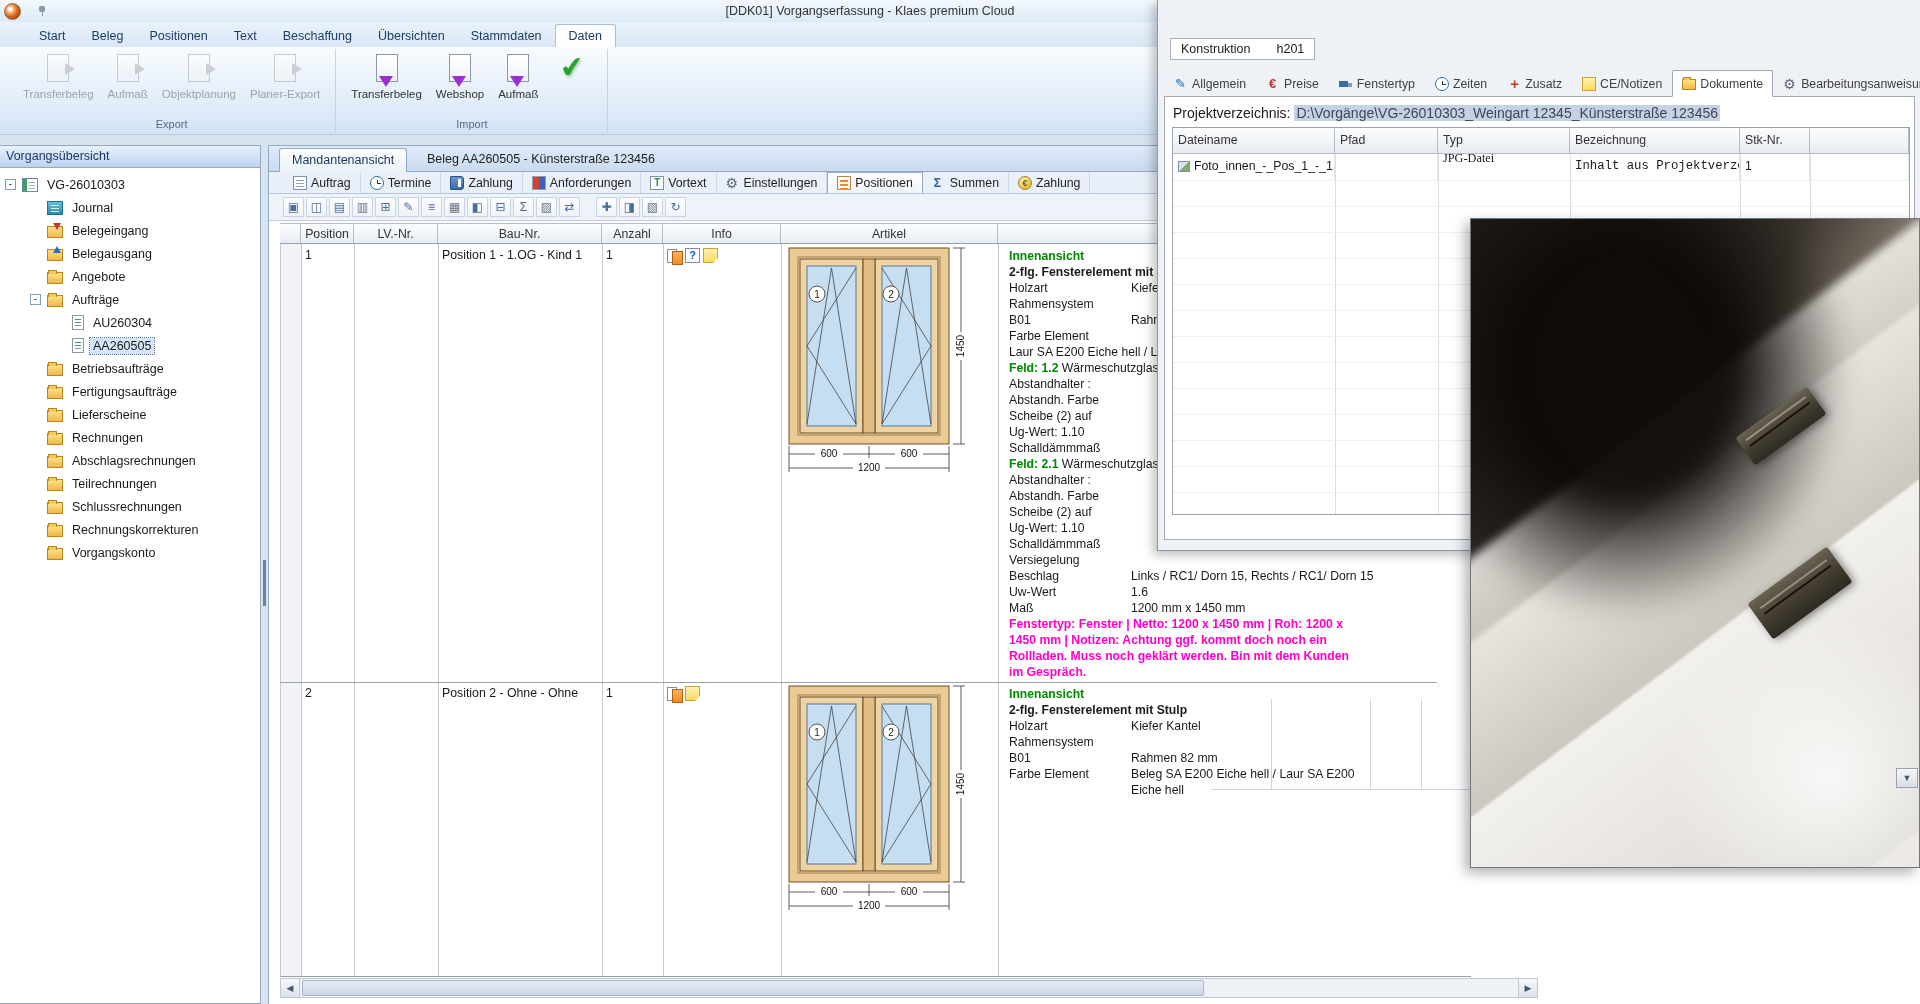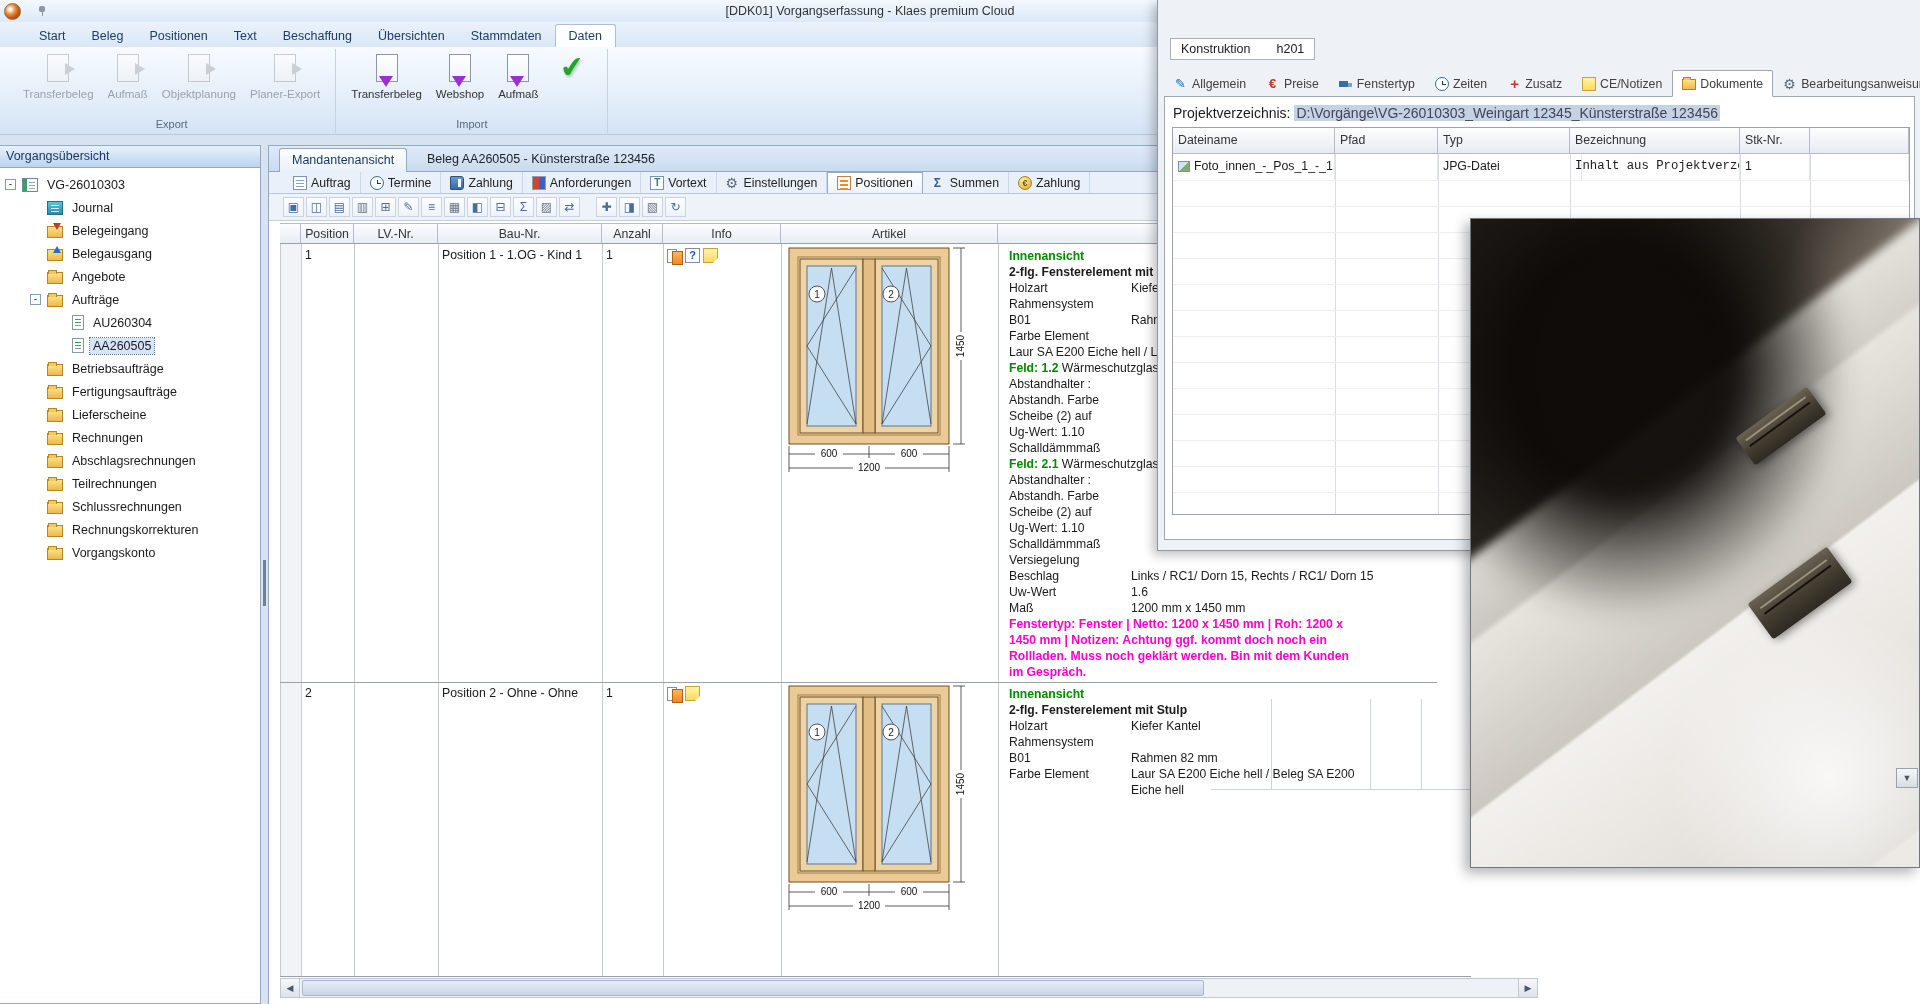--- a/index.html
+++ b/index.html
@@ -526,21 +526,21 @@
             <text x="82" y="225" text-anchor="middle" font-size="10" fill="#111">1200</text>
             <rect x="168" y="86" width="12" height="28" fill="#fff"></rect>
             <text transform="translate(177,100) rotate(-90)" text-anchor="middle" font-size="10" fill="#111">1450</text>
           </svg></div>
         <div class="artblock" style="position: absolute; left: 740px; top: 463px;">
           <div class="aline"><span class="green">Innenansicht</span></div>
           <div class="aline"><span class="bold">2-flg. Fensterelement mit Stulp</span></div>
           <div class="aline"><span class="lbl">Holzart</span><span>Kiefer Kantel</span></div>
           <div class="aline"><span>Rahmensystem</span></div>
           <div class="aline"><span class="lbl">B01</span><span>Rahmen 82 mm</span></div>
-          <div class="aline"><span class="lbl">Farbe Element</span><span class="nw">Laur SA E200 Eiche hell / Beleg SA E200</span></div>
+          <div class="aline"><span class="lbl">Farbe Element</span><span class="nw">Beleg SA E200 Eiche hell / Laur SA E200</span></div>
           <div class="aline"><span class="lbl"></span><span>Eiche hell</span></div>
         </div>
       </div>
     <div id="hscroll">
       <div class="sbtn left"></div>
       <div id="hthumb"></div>
       <div class="sbtn right"></div>
     </div>
   </div>
 
@@ -608,21 +608,21 @@
           <div class="fhl" style="position: absolute; left: 0px; top: 338px; width: 736px; height: 1px;"></div>
           <div class="fhl" style="position: absolute; left: 0px; top: 364px; width: 736px; height: 1px;"></div>
           <div class="fh" style="position: absolute; left: 0px; top: 0px; width: 162px; height: 26px;">Dateiname</div>
           <div class="fh" style="position: absolute; left: 162px; top: 0px; width: 103px; height: 26px;">Pfad</div>
           <div class="fh" style="position: absolute; left: 265px; top: 0px; width: 132px; height: 26px;">Typ</div>
           <div class="fh" style="position: absolute; left: 397px; top: 0px; width: 170px; height: 26px;">Bezeichnung</div>
           <div class="fh" style="position: absolute; left: 567px; top: 0px; width: 70px; height: 26px;">Stk-Nr.</div>
           <div class="fh" style="position: absolute; left: 637px; top: 0px; width: 99px; height: 26px;"></div>
           <div class="fc" style="position: absolute; left: 0px; top: 26px; width: 162px; height: 26px;"><span class="img-icon"></span>Foto_innen_-_Pos_1_-_1.OG...</div>
           <div class="fc" style="position: absolute; left: 162px; top: 26px; width: 103px; height: 26px;"></div>
-          <div class="fc" style="position: absolute; left: 265px; top: 26px; width: 144px; height: 26px;">JPG-Datei</div>
+          <div class="fc" style="position: absolute; left: 265px; top: 18px; width: 144px; height: 26px; font-family: Liberation Serif, serif;">JPG-Datei</div>
           <div class="fc" style="position: absolute; left: 397px; top: 26px; width: 170px; height: 26px; font-family: Liberation Mono, monospace;">Inhalt aus Projektverzeic...</div>
           <div class="fc" style="position: absolute; left: 567px; top: 26px; width: 70px; height: 26px;">1</div>
           <div class="fc" style="position: absolute; left: 637px; top: 26px; width: 99px; height: 26px;"></div>
         </div>
     </div>
   </div>
 
   <div id="photo">
     <div class="ph" id="phband1"></div>
     <div class="ph" id="phband2"></div>

